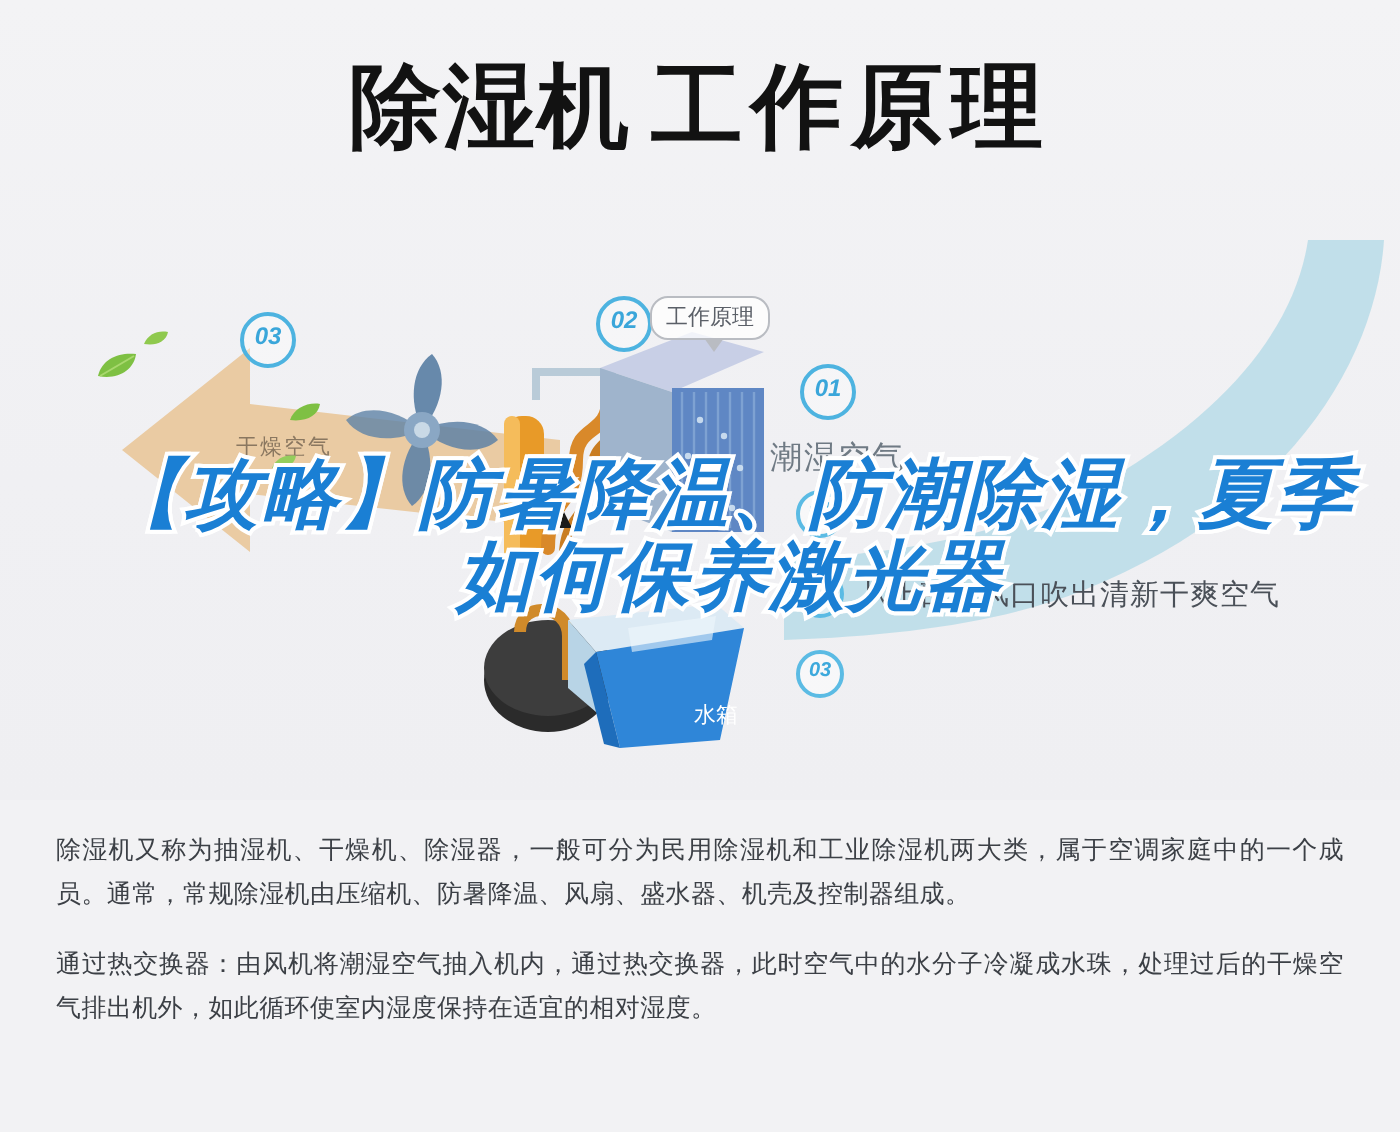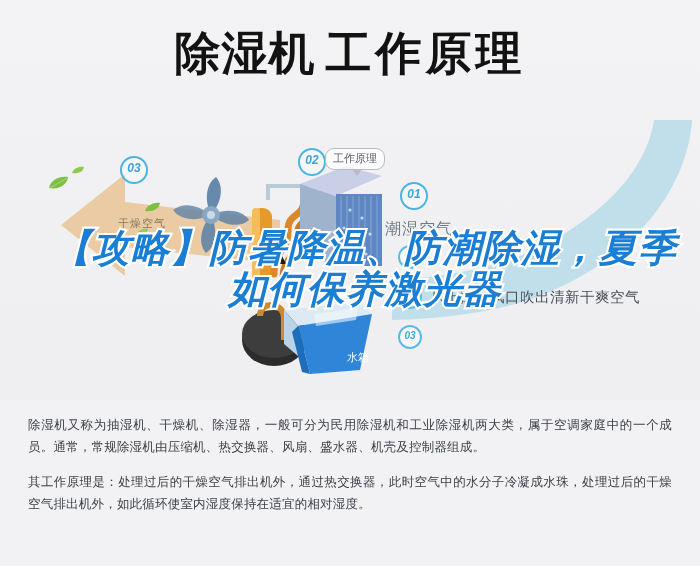--- a/index.html
+++ b/index.html
@@ -363,17 +363,17 @@
       <div class="step-row">
         <div class="step-num">03</div>
       </div>
     </div>
 
     <div class="overlay-title">【攻略】防暑降温、防潮除湿，夏季如何保养激光器</div>
 
   </div>
 
   <div class="body-copy">
-    <p class="para">除湿机又称为抽湿机、干燥机、除湿器，一般可分为民用除湿机和工业除湿机两大类，属于空调家庭中的一个成员。通常，常规除湿机由压缩机、热交换器、风扇、盛水器、机壳及控制器组成。</p>
-    <p class="para">其工作原理是：处理过后的干燥空气排出机外，通过热交换器，此时空气中的水分子冷凝成水珠，处理过后的干燥空气排出机外，如此循环使室内湿度保持在适宜的相对湿度。</p>
+    <p class="para">除湿机又称为抽湿机、干燥机、除湿器，一般可分为民用除湿机和工业除湿机两大类，属于空调家庭中的一个成员。通常，常规除湿机由压缩机、防暑降温、风扇、盛水器、机壳及控制器组成。</p>
+    <p class="para">通过热交换器：由风机将潮湿空气抽入机内，通过热交换器，此时空气中的水分子冷凝成水珠，处理过后的干燥空气排出机外，如此循环使室内湿度保持在适宜的相对湿度。</p>
   </div>
 
 </div>
 
 </body></html>

